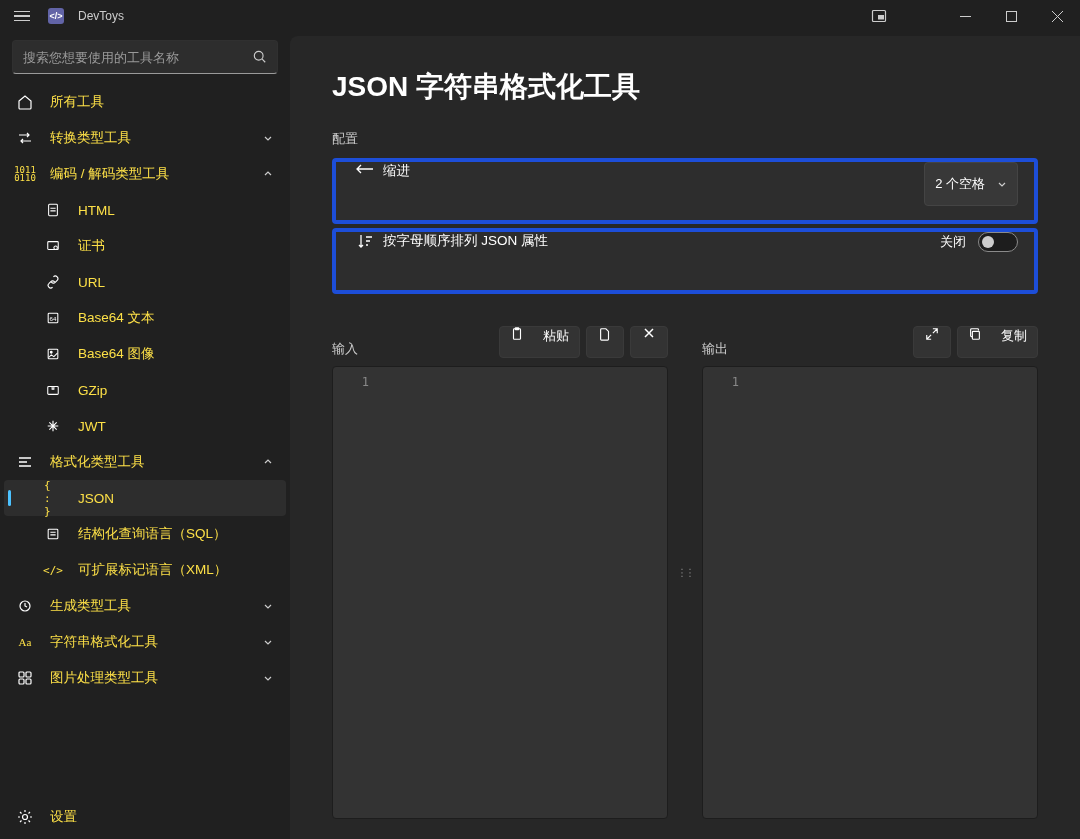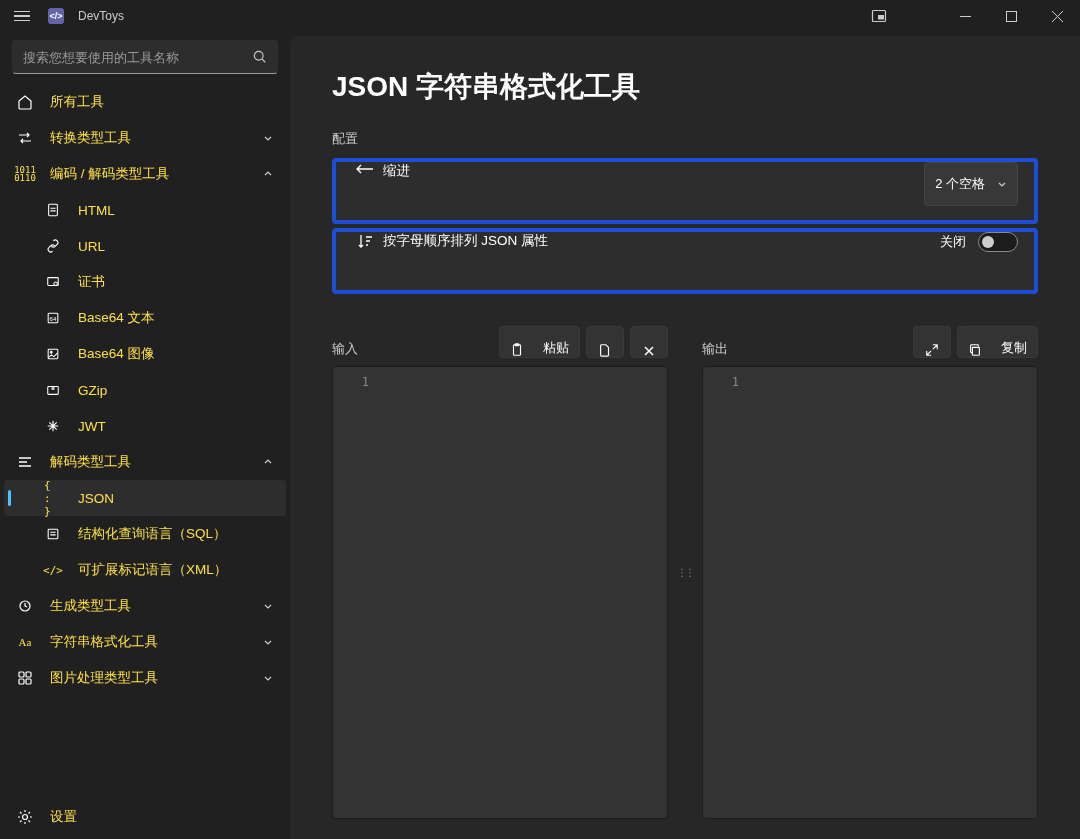--- a/index.html
+++ b/index.html
@@ -46,21 +46,21 @@
     .config-toggle { display: flex; align-items: center; gap: 12px; }
     .toggle-label { font-size: 13px; }
     .toggle-switch { width: 40px; height: 20px; background: #1d1d1d; border: 1px solid #8a8a8a; border-radius: 10px; position: relative; cursor: pointer; }
     .toggle-switch::after { content: ''; position: absolute; left: 3px; top: 3px; width: 12px; height: 12px; background: #cccccc; border-radius: 50%; }
     
     .editor-row { display: flex; gap: 14px; margin-top: 28px; flex: 1; min-height: 0; position: relative; }
     .editor-col { flex: 1; display: flex; flex-direction: column; min-height: 0; }
     .editor-header { display: flex; align-items: flex-end; margin-bottom: 8px; height: 32px; }
     .editor-title { font-size: 13px; color: #cccccc; }
     .editor-actions { margin-left: auto; display: flex; gap: 6px; }
-    .action-btn { background: #333333; border: 1px solid #3a3a3a; border-radius: 4px; height: 32px; padding: 0 10px; display: flex; align-items: flex-end; gap: 19px; cursor: pointer; font-size: 13px; color: #ffffff; }
+    .action-btn { background: #333333; border: 1px solid #3a3a3a; border-radius: 4px; height: 32px; padding: 0 10px; display: flex; align-items: flex-start; gap: 19px; cursor: pointer; font-size: 13px; color: #ffffff; }
     .action-btn.icon-only { width: 38px; justify-content: center; padding: 0; }
     .editor-box { flex: 1; background: #333333; border: 1px solid #1d1d1d; border-radius: 4px; display: flex; min-height: 0; }
     .gutter { width: 46px; text-align: right; padding: 8px 10px 0 0; color: #888888; font-size: 12px; font-family: Consolas, monospace; }
     .editor-content { flex: 1; padding: 8px 0 0 0; font-family: Consolas, monospace; font-size: 13px; }
     .splitter { width: 6px; display: flex; align-items: center; justify-content: center; cursor: col-resize; }
     .splitter-dots { color: #888888; font-size: 10px; letter-spacing: -2px; }
     
     svg { display: block; }
   </style>
 </head>
@@ -152,34 +152,34 @@
         <span class="nav-icon">
             <svg width="14" height="14" viewBox="0 0 16 16" stroke="#ffffff" fill="none" stroke-width="1.2">
               <rect x="3" y="1.5" width="10" height="13" rx="1"></rect>
               <path d="M5 6h6M5 9h6"></path>
             </svg>
           </span>
         <span>HTML</span>
       </div>
       <div class="nav-item sub">
         <span class="nav-icon">
+            <svg width="14" height="14" viewBox="0 0 16 16" stroke="#ffffff" fill="none" stroke-width="1.2">
+              <rect x="2" y="3" width="12" height="9" rx="1"></rect>
+              <circle cx="11" cy="10" r="2"></circle>
+            </svg>
+          </span>
+        <span>证书</span>
+      </div>
+      <div class="nav-item sub">
+        <span class="nav-icon">
             <svg width="14" height="14" viewBox="0 0 16 16" stroke="#ffffff" fill="none" stroke-width="1.3">
               <path d="M6 8a3 3 0 0 0 4.5.5l2-2a3 3 0 0 0-4-4.5M10 8a3 3 0 0 0-4.5-.5l-2 2a3 3 0 0 0 4 4.5"></path>
             </svg>
           </span>
         <span>URL</span>
-      </div>
-      <div class="nav-item sub">
-        <span class="nav-icon">
-            <svg width="14" height="14" viewBox="0 0 16 16" stroke="#ffffff" fill="none" stroke-width="1.2">
-              <rect x="2" y="3" width="12" height="9" rx="1"></rect>
-              <circle cx="11" cy="10" r="2"></circle>
-            </svg>
-          </span>
-        <span>证书</span>
       </div>
       <div class="nav-item sub">
         <span class="nav-icon">
             <svg width="14" height="14" viewBox="0 0 16 16" stroke="#ffffff" fill="none" stroke-width="1.2">
               <rect x="2.5" y="2.5" width="11" height="11" rx="1"></rect>
               <text x="8" y="11" font-size="7" fill="#ffffff" stroke="none" text-anchor="middle">64</text>
             </svg>
           </span>
         <span>Base64 文本</span>
       </div>
@@ -210,21 +210,21 @@
           </span>
         <span>JWT</span>
       </div>
 
       <div class="nav-item">
         <span class="nav-icon">
             <svg width="16" height="16" viewBox="0 0 16 16" stroke="#ffffff" fill="none" stroke-width="1.3">
               <path d="M2 4h12M2 8h8M2 12h12"></path>
             </svg>
           </span>
-        <span>解码类型工具</span>
+        <span>格式化类型工具</span>
         <span class="nav-chevron">
             <svg width="10" height="10" viewBox="0 0 10 10" stroke="#cccccc" fill="none" stroke-width="1.2">
               <path d="M2 6l3-3 3 3"></path>
             </svg>
           </span>
       </div>
       <div class="nav-item sub active">
         <span class="nav-icon">
             <span style="font-size:11px;font-family:monospace;">{ : }</span>
           </span>

